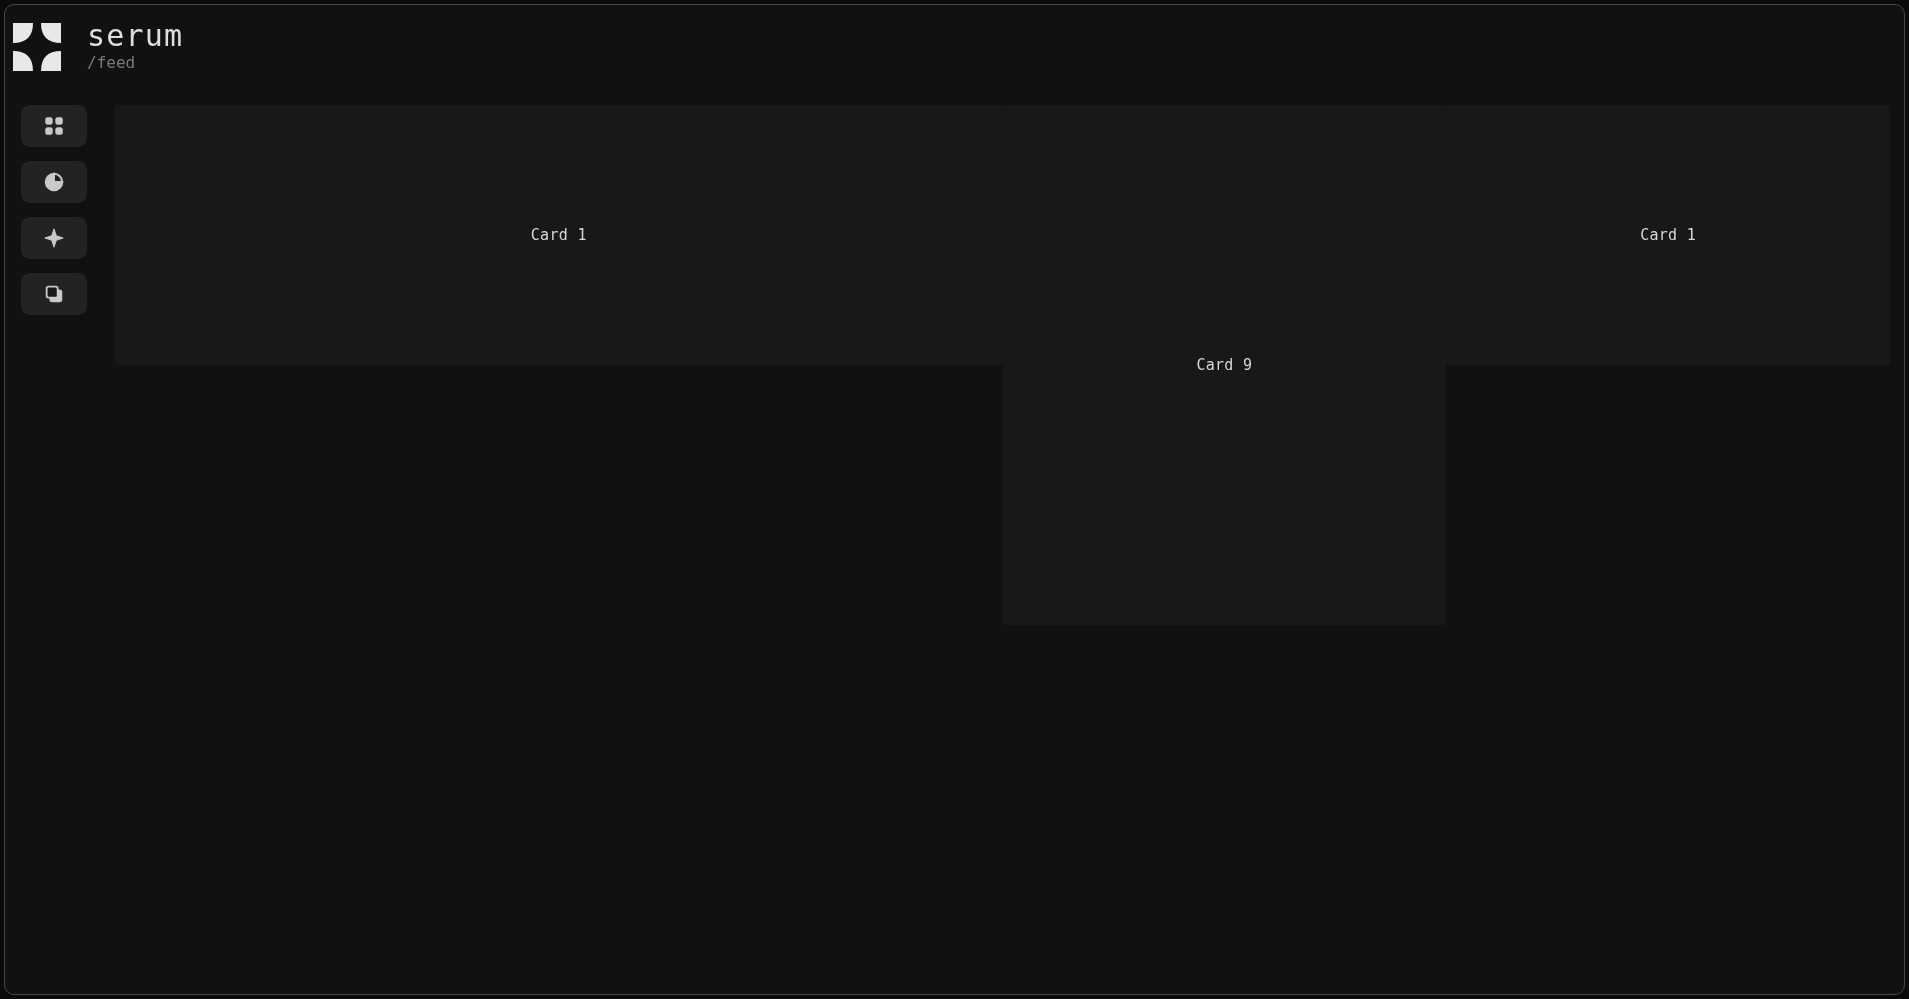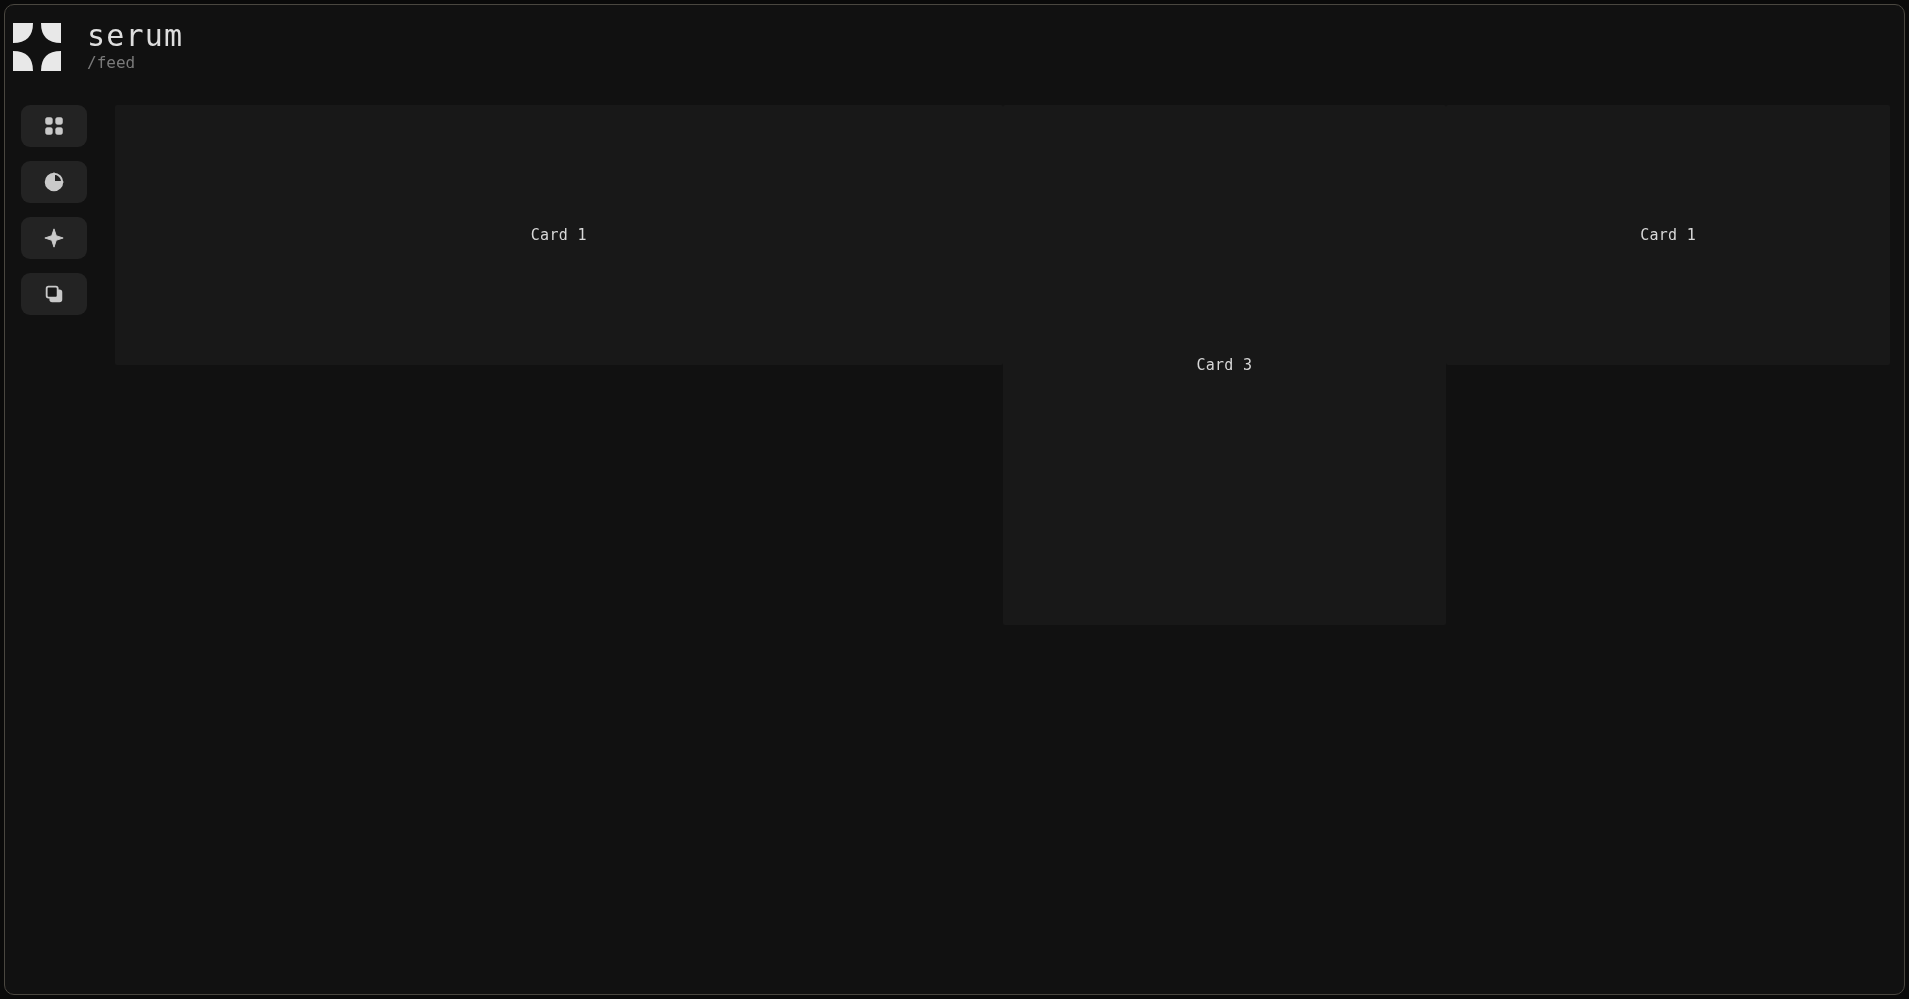--- a/index.html
+++ b/index.html
@@ -153,20 +153,20 @@
         <rect x="4" y="4" width="12" height="12" rx="2" stroke="#c9c9c9" fill="#181818"></rect>
       </svg>
     </div>
   </div>
 
   <div class="content">
     <div class="card c1">
       <span>Card 1</span>
     </div>
     <div class="card c2">
-      <span>Card 3</span>
+      <span>Card 9</span>
     </div>
     <div class="card c3">
       <span>Card 1</span>
     </div>
   </div>
 
 </div>
 
 </body></html>

